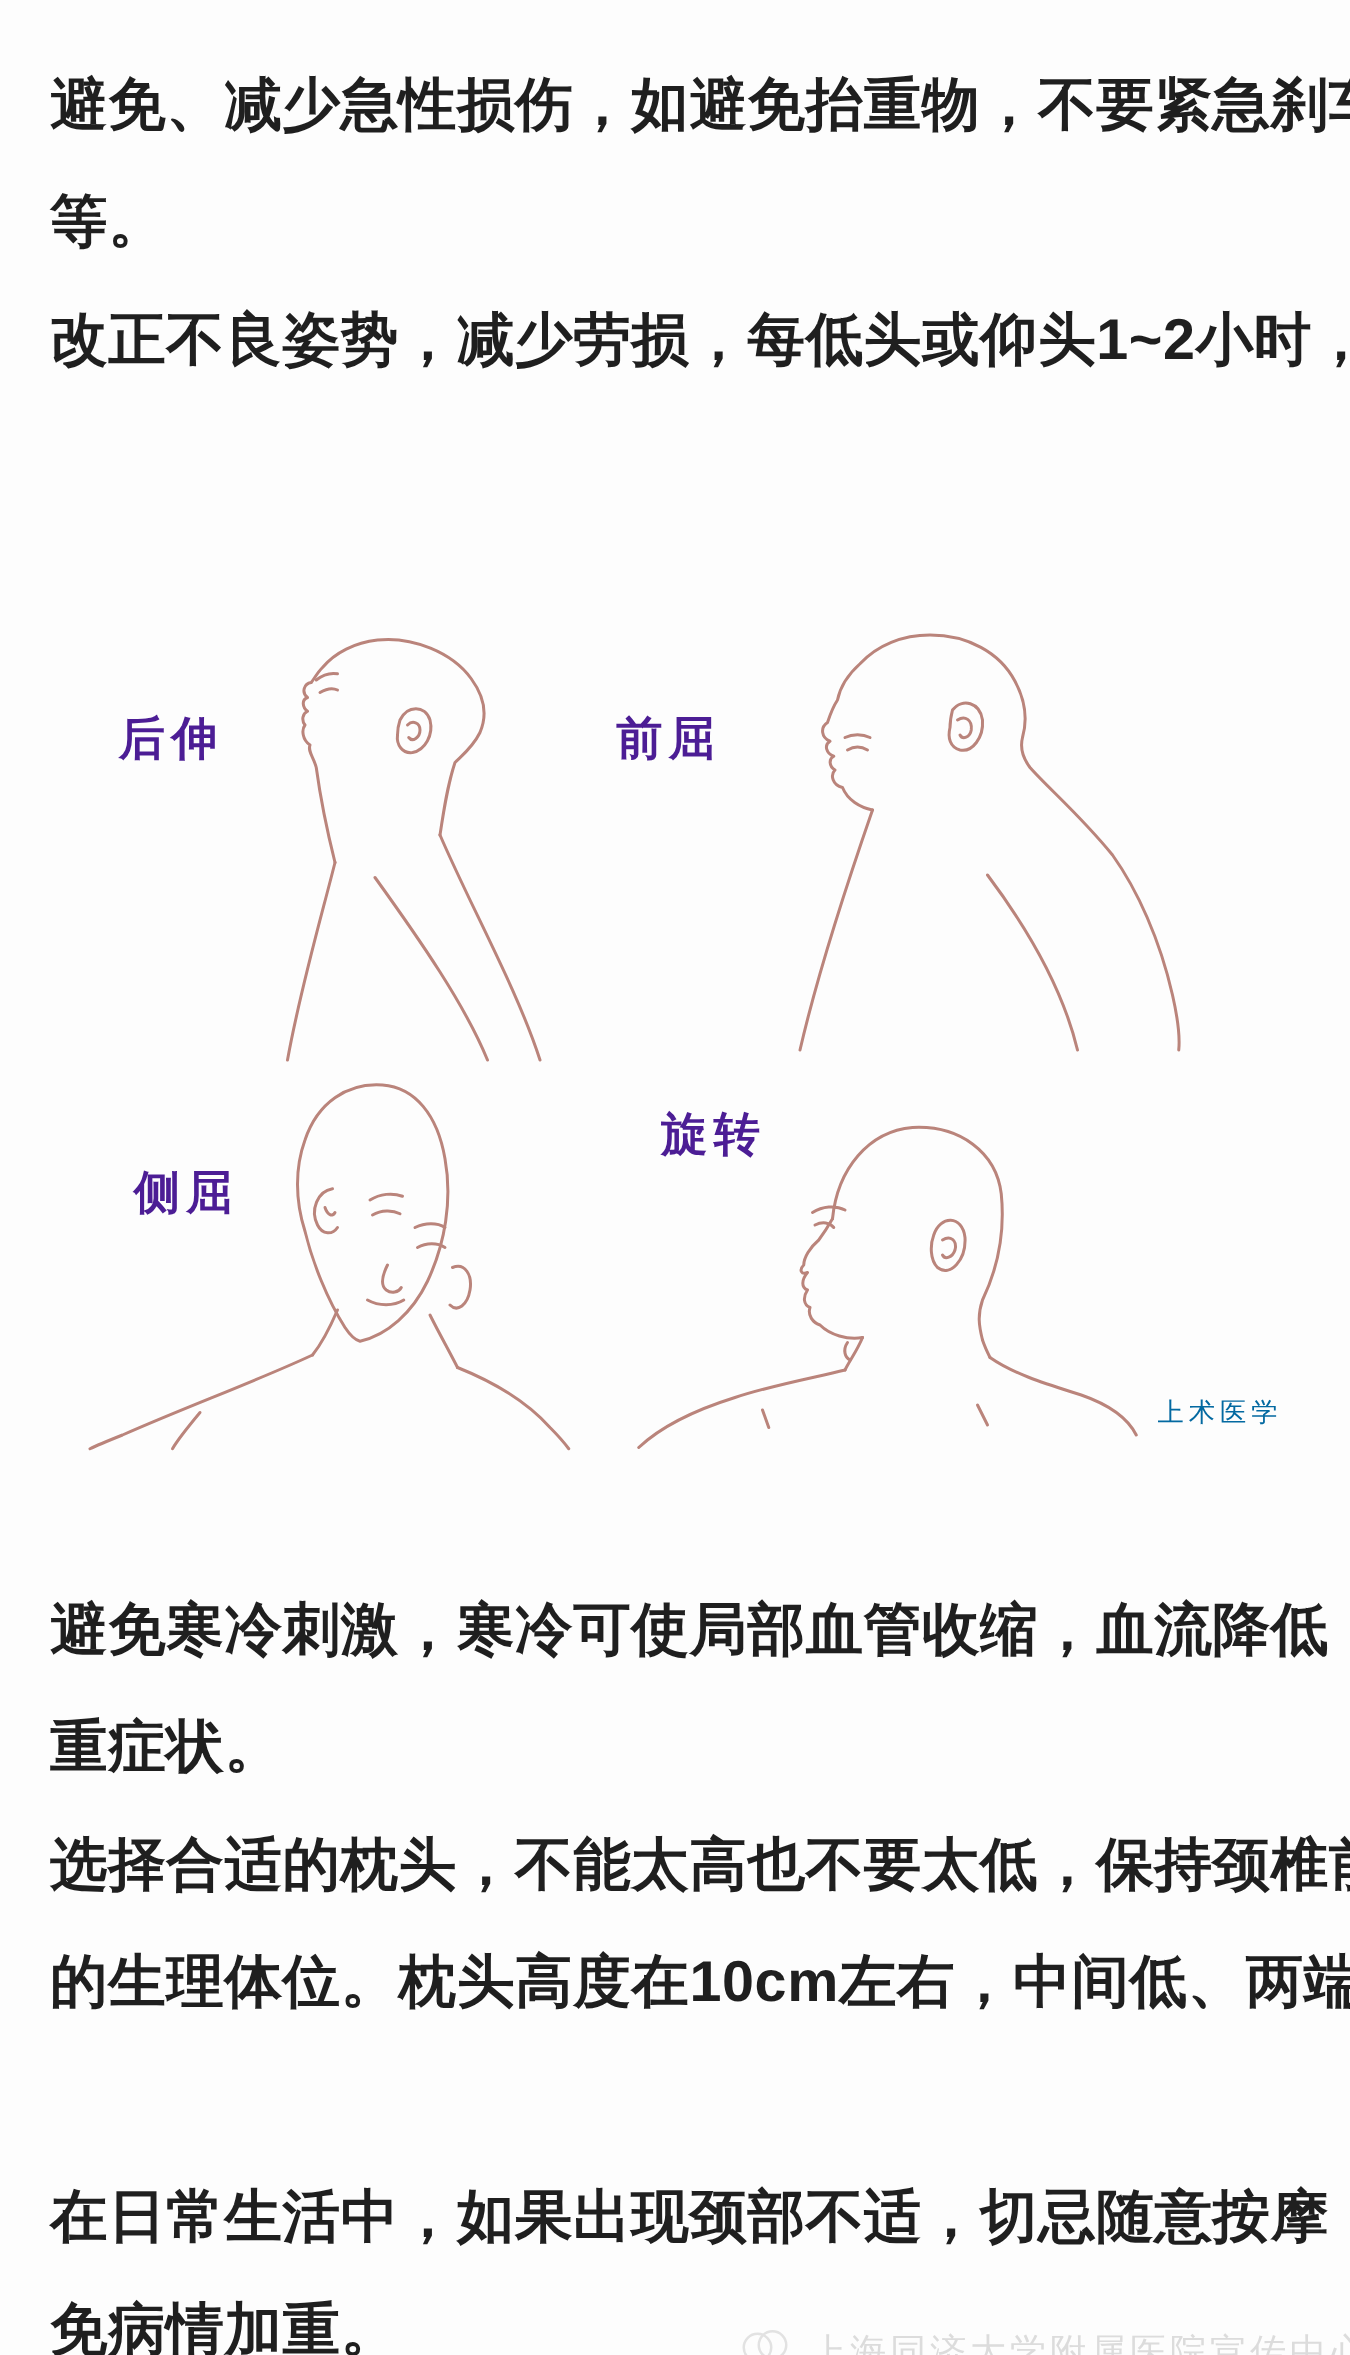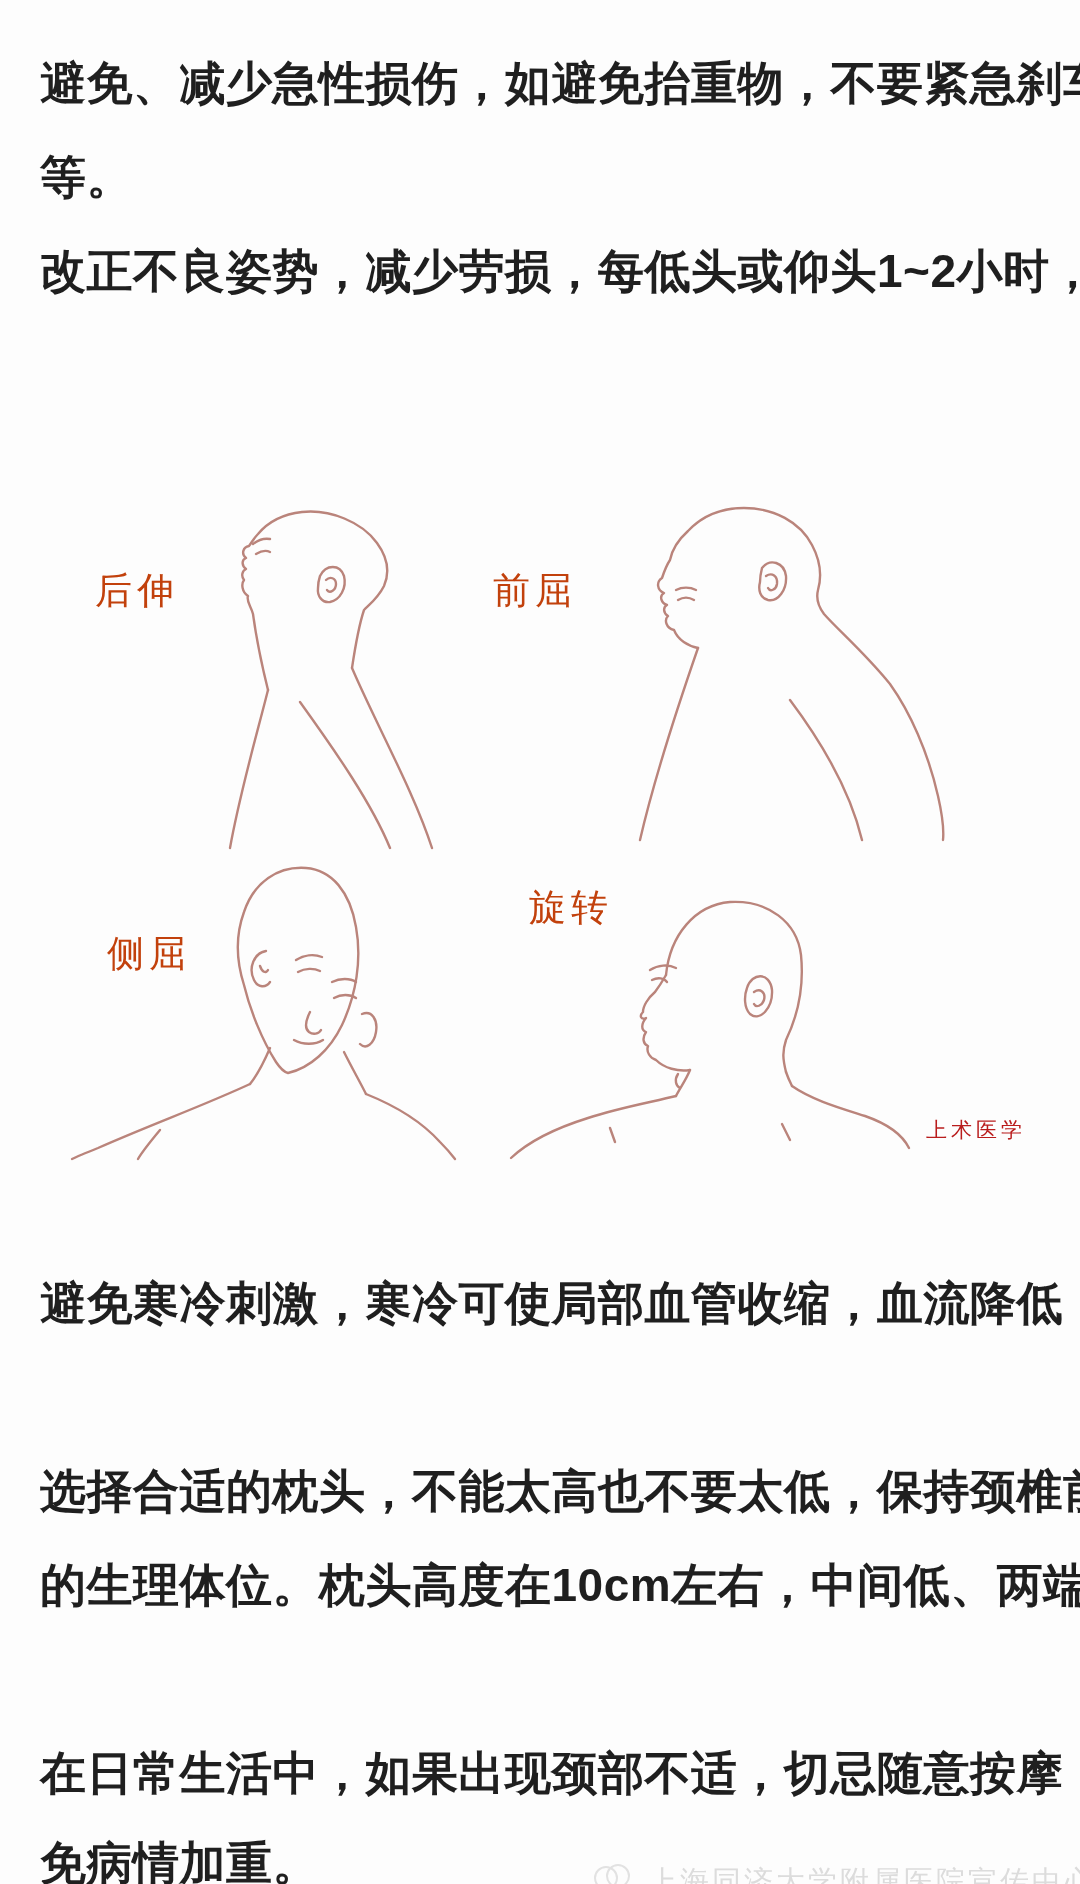--- a/index.html
+++ b/index.html
@@ -7,25 +7,25 @@
   .page{
     position:relative;width:1080px;height:1884px;margin:0 auto;
     background:#fdfdfd;overflow:hidden;
   }
   .line{
     position:absolute;left:40px;width:1010px;
     font-size:46px;line-height:1.1;font-weight:600;color:#1f1f1f;
     white-space:nowrap;letter-spacing:0.5px;
   }
   .fig-label{
-    position:absolute;font-size:37px;font-weight:400;color:#c2410c;
+    position:absolute;font-size:37px;font-weight:700;color:#4c1d95;
     letter-spacing:5px;white-space:nowrap;
   }
   .fig-watermark{
-    position:absolute;left:926px;top:1116px;font-size:21px;color:#b91c1c;
+    position:absolute;left:926px;top:1116px;font-size:21px;color:#0369a1;
     letter-spacing:4px;white-space:nowrap;
   }
   .illustration-svg{position:absolute;left:0;top:400px;}
   .footer-watermark{
     position:absolute;left:648px;top:1862px;font-size:29px;color:#dcdcdc;
     letter-spacing:3px;white-space:nowrap;
   }
   .footer-logo{
     position:absolute;left:594px;top:1864px;width:34px;height:26px;
   }
@@ -105,20 +105,21 @@
   </svg>
 
   <div class="fig-label" style="left:95px;top:566px">后伸</div>
   <div class="fig-label" style="left:493px;top:566px">前屈</div>
   <div class="fig-label" style="left:107px;top:929px">侧屈</div>
   <div class="fig-label" style="left:529px;top:883px">旋转</div>
 
   <div class="fig-watermark">上术医学</div>
 
   <div class="line" style="top:1278px">避免寒冷刺激，寒冷可使局部血管收缩，血流降低，加</div>
+  <div class="line" style="top:1372px">重症状。</div>
 
   <div class="line" style="top:1466px">选择合适的枕头，不能太高也不要太低，保持颈椎前凸</div>
   <div class="line" style="top:1560px">的生理体位。枕头高度在10cm左右，中间低、两端高呈</div>
 
   <div class="line" style="top:1748px">在日常生活中，如果出现颈部不适，切忌随意按摩，以</div>
   <div class="line" style="top:1838px">免病情加重。</div>
 
   <div class="footer-logo">
       <span></span>
       <span></span>

